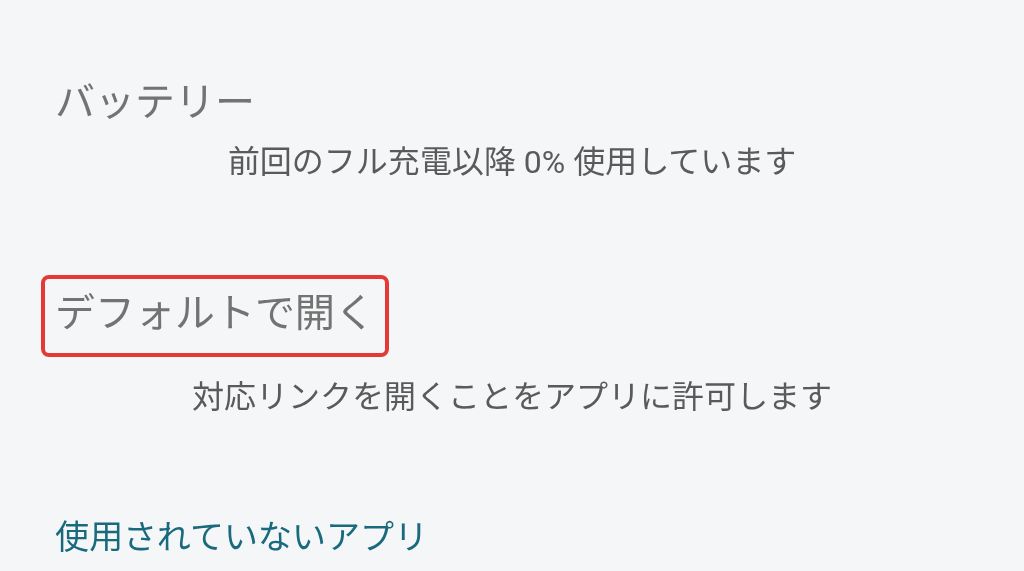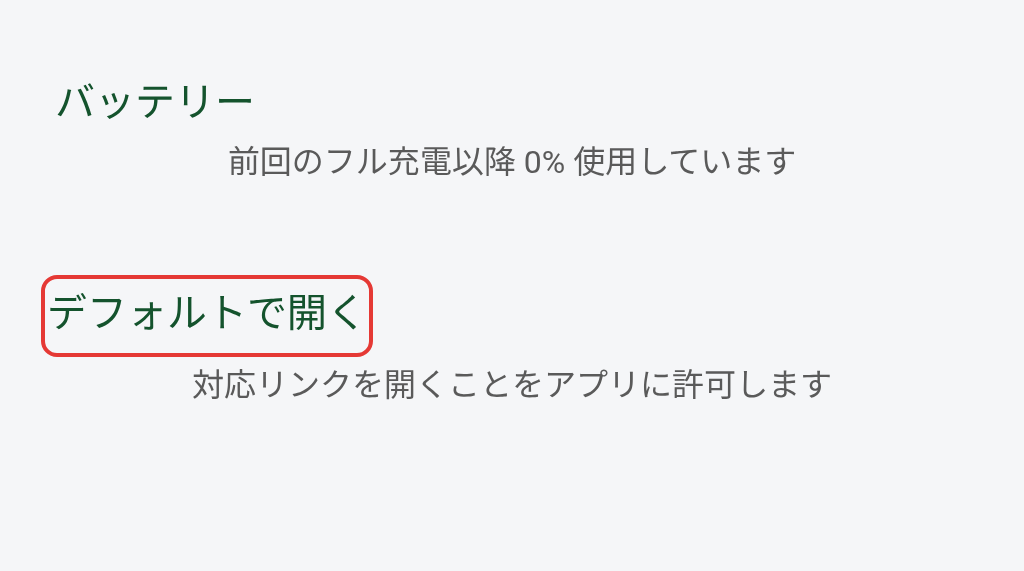--- a/index.html
+++ b/index.html
@@ -16,38 +16,38 @@
     }
     .settings-list {
       padding: 70px 55px 0 55px;
     }
     .setting-item {
       margin-bottom: 90px;
     }
     .setting-title {
       font-size: 40px;
       font-weight: 400;
-      color: #14532d;
+      color: #737373;
       margin-bottom: 12px;
       display: inline-block;
     }
     .setting-subtitle {
       font-size: 32px;
       font-weight: 400;
       color: #5a5a5a;
       line-height: 1.4;
       text-align: center;
     }
     .highlight-box {
       border: 4px solid #e53935;
-      border-radius: 16px;
-      padding: 2px 2px;
+      border-radius: 8px;
+      padding: 2px 10px;
       display: inline-block;
       margin-left: -14px;
-      margin-bottom: 6px;
+      margin-bottom: 18px;
     }
     .unused-apps {
       color: #1a6a7d;
       font-size: 34px;
       font-weight: 400;
     }
   </style>
 </head>
 <body>
 
@@ -58,14 +58,17 @@
     <div class="setting-subtitle">前回のフル充電以降 0% 使用しています</div>
   </div>
 
   <div class="setting-item">
     <div class="highlight-box">
       <span class="setting-title">デフォルトで開く</span>
     </div>
     <div class="setting-subtitle">対応リンクを開くことをアプリに許可します</div>
   </div>
 
+  <div class="setting-item">
+    <div class="unused-apps">使用されていないアプリ</div>
+  </div>
 
 </div>
 
 </body></html>

